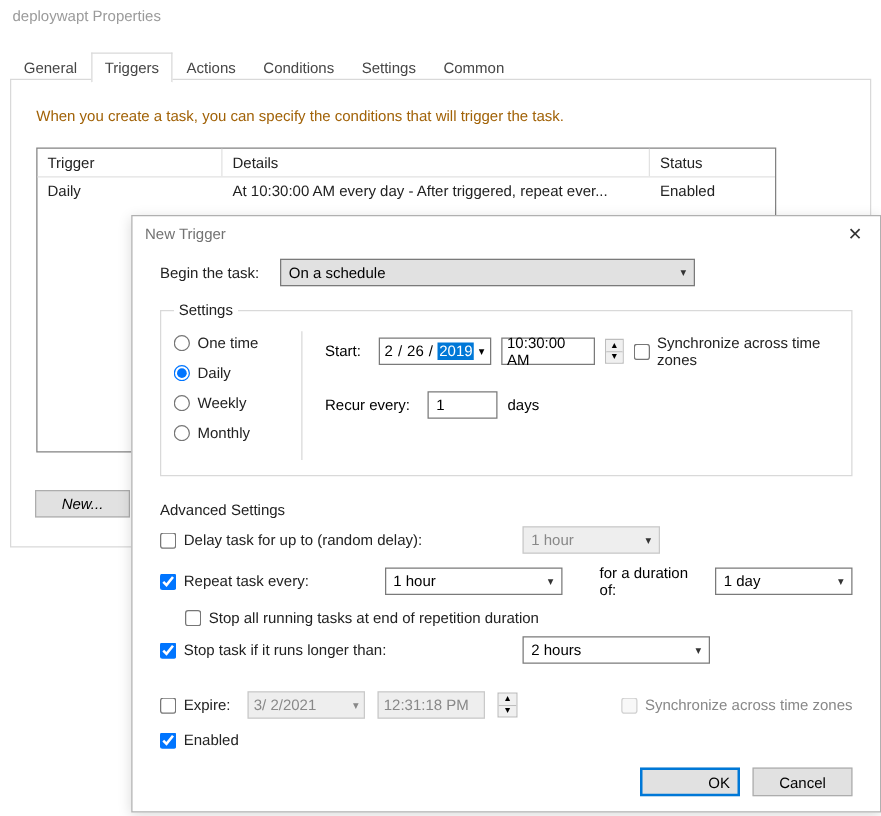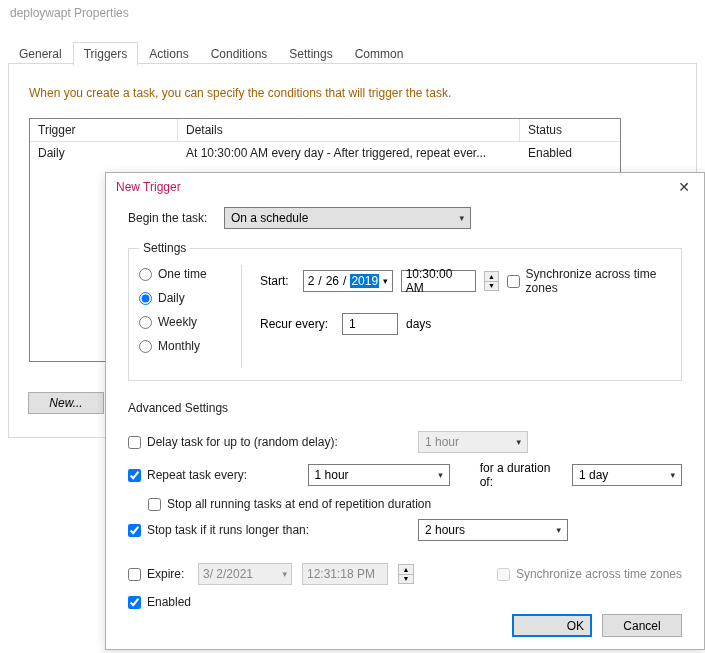--- a/index.html
+++ b/index.html
@@ -101,21 +101,21 @@
     border: 1px solid #b0b0b0;
     box-shadow: 0 2px 10px rgba(0,0,0,.15);
   }
   .dlg-titlebar {
     display: flex;
     align-items: center;
     justify-content: space-between;
     height: 28px;
     padding: 0 6px 0 10px;
   }
-  .dlg-title { color: #be185d; font-size: 12px; }
+  .dlg-title { color: #737373; font-size: 12px; }
   .dlg-close { width: 28px; text-align: center; font-size: 14px; color: #333; }
   .dlg-body { padding: 6px 22px 10px 22px; position: relative; height: calc(100% - 28px); }
   .row { display: flex; align-items: center; gap: 8px; }
   .begin-label { width: 88px; color: #222; }
   .combo {
     border: 1px solid #7a7a7a;
     background: #e1e1e1;
     height: 22px;
     display: inline-flex;
     align-items: center;
@@ -151,21 +151,21 @@
   .spin div { flex:1; display:flex; align-items:center; justify-content:center; font-size:7px; background:#f0f0f0; border-bottom:1px solid #bdbdbd; }
   .spin div:last-child { border-bottom:none; }
   .chk { display:flex; align-items:center; gap:6px; color:#222; }
   .chk input { margin:0; width:13px; height:13px; }
   .chk.disabled { color:#888; }
   .textin {
     border:1px solid #7a7a7a; background:#fff; height:22px; width:56px;
     font:inherit; padding:0 6px;
   }
   .adv-title { margin-top: 20px; color:#222; }
-  .adv { display:flex; flex-direction:column; gap:8px; margin-top:16px; }
+  .adv { display:flex; flex-direction:column; gap:8px; margin-top:6px; }
   .adv .line { display:flex; align-items:center; gap:10px; flex-wrap:nowrap; }
   .smallcombo {
     border:1px solid #7a7a7a; background:#fff; height:22px;
     display:inline-flex; align-items:center; justify-content:space-between;
     padding:0 6px; font:inherit; min-width:110px;
   }
   .smallcombo.disabled { background:#eee; border-color:#c9c9c9; color:#888; }
   .smallcombo .arrow { font-size:9px; color:#333; }
   .indent { margin-left: 20px; }
   .expire-row { display:flex; align-items:center; gap:10px; margin-top:14px; }
@@ -217,21 +217,21 @@
 
 <div class="dialog">
   <div class="dlg-titlebar">
     <span class="dlg-title">New Trigger</span>
     <span class="dlg-close">✕</span>
   </div>
   <div class="dlg-body">
 
     <div class="row">
       <span class="begin-label">Begin the task:</span>
-      <div class="combo" style="width:247px">
+      <div class="combo" style="width:332px">
         <span>On a schedule</span>
         <span class="arrow">▾</span>
       </div>
     </div>
 
     <fieldset class="settings">
       <legend>Settings</legend>
       <div class="settings-flex">
         <div class="schedule-opts">
           <label class="radio">

